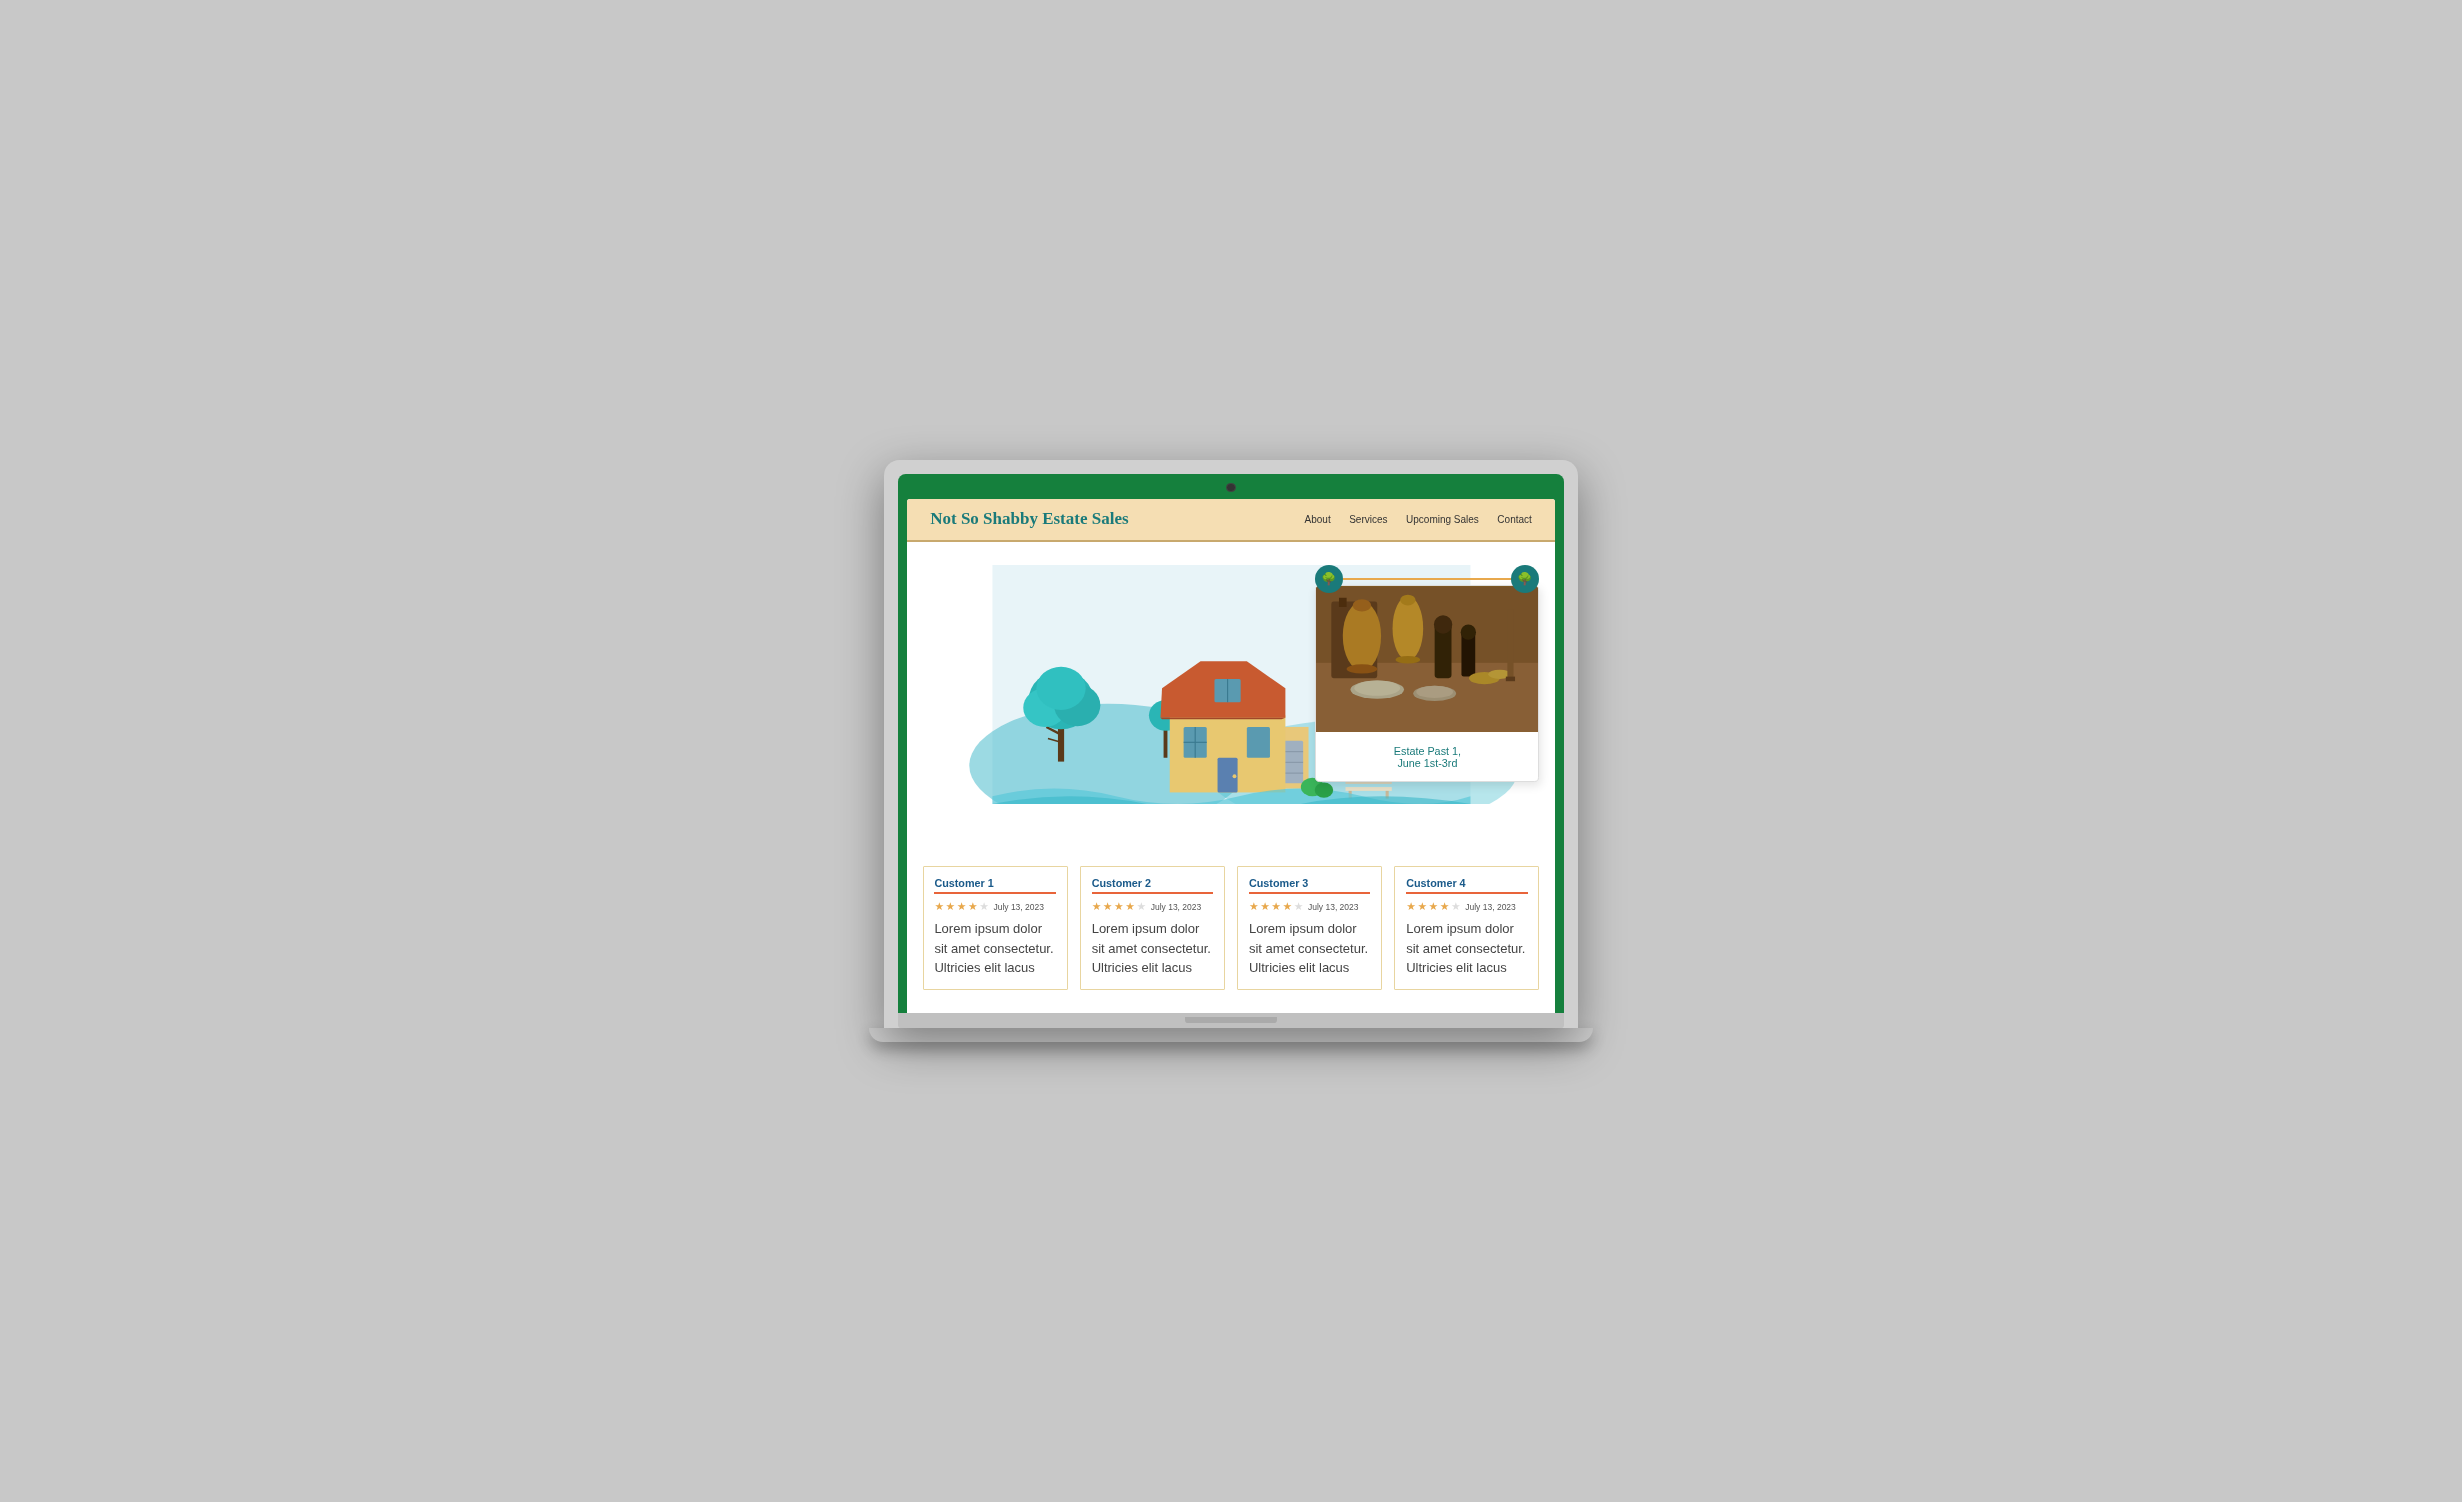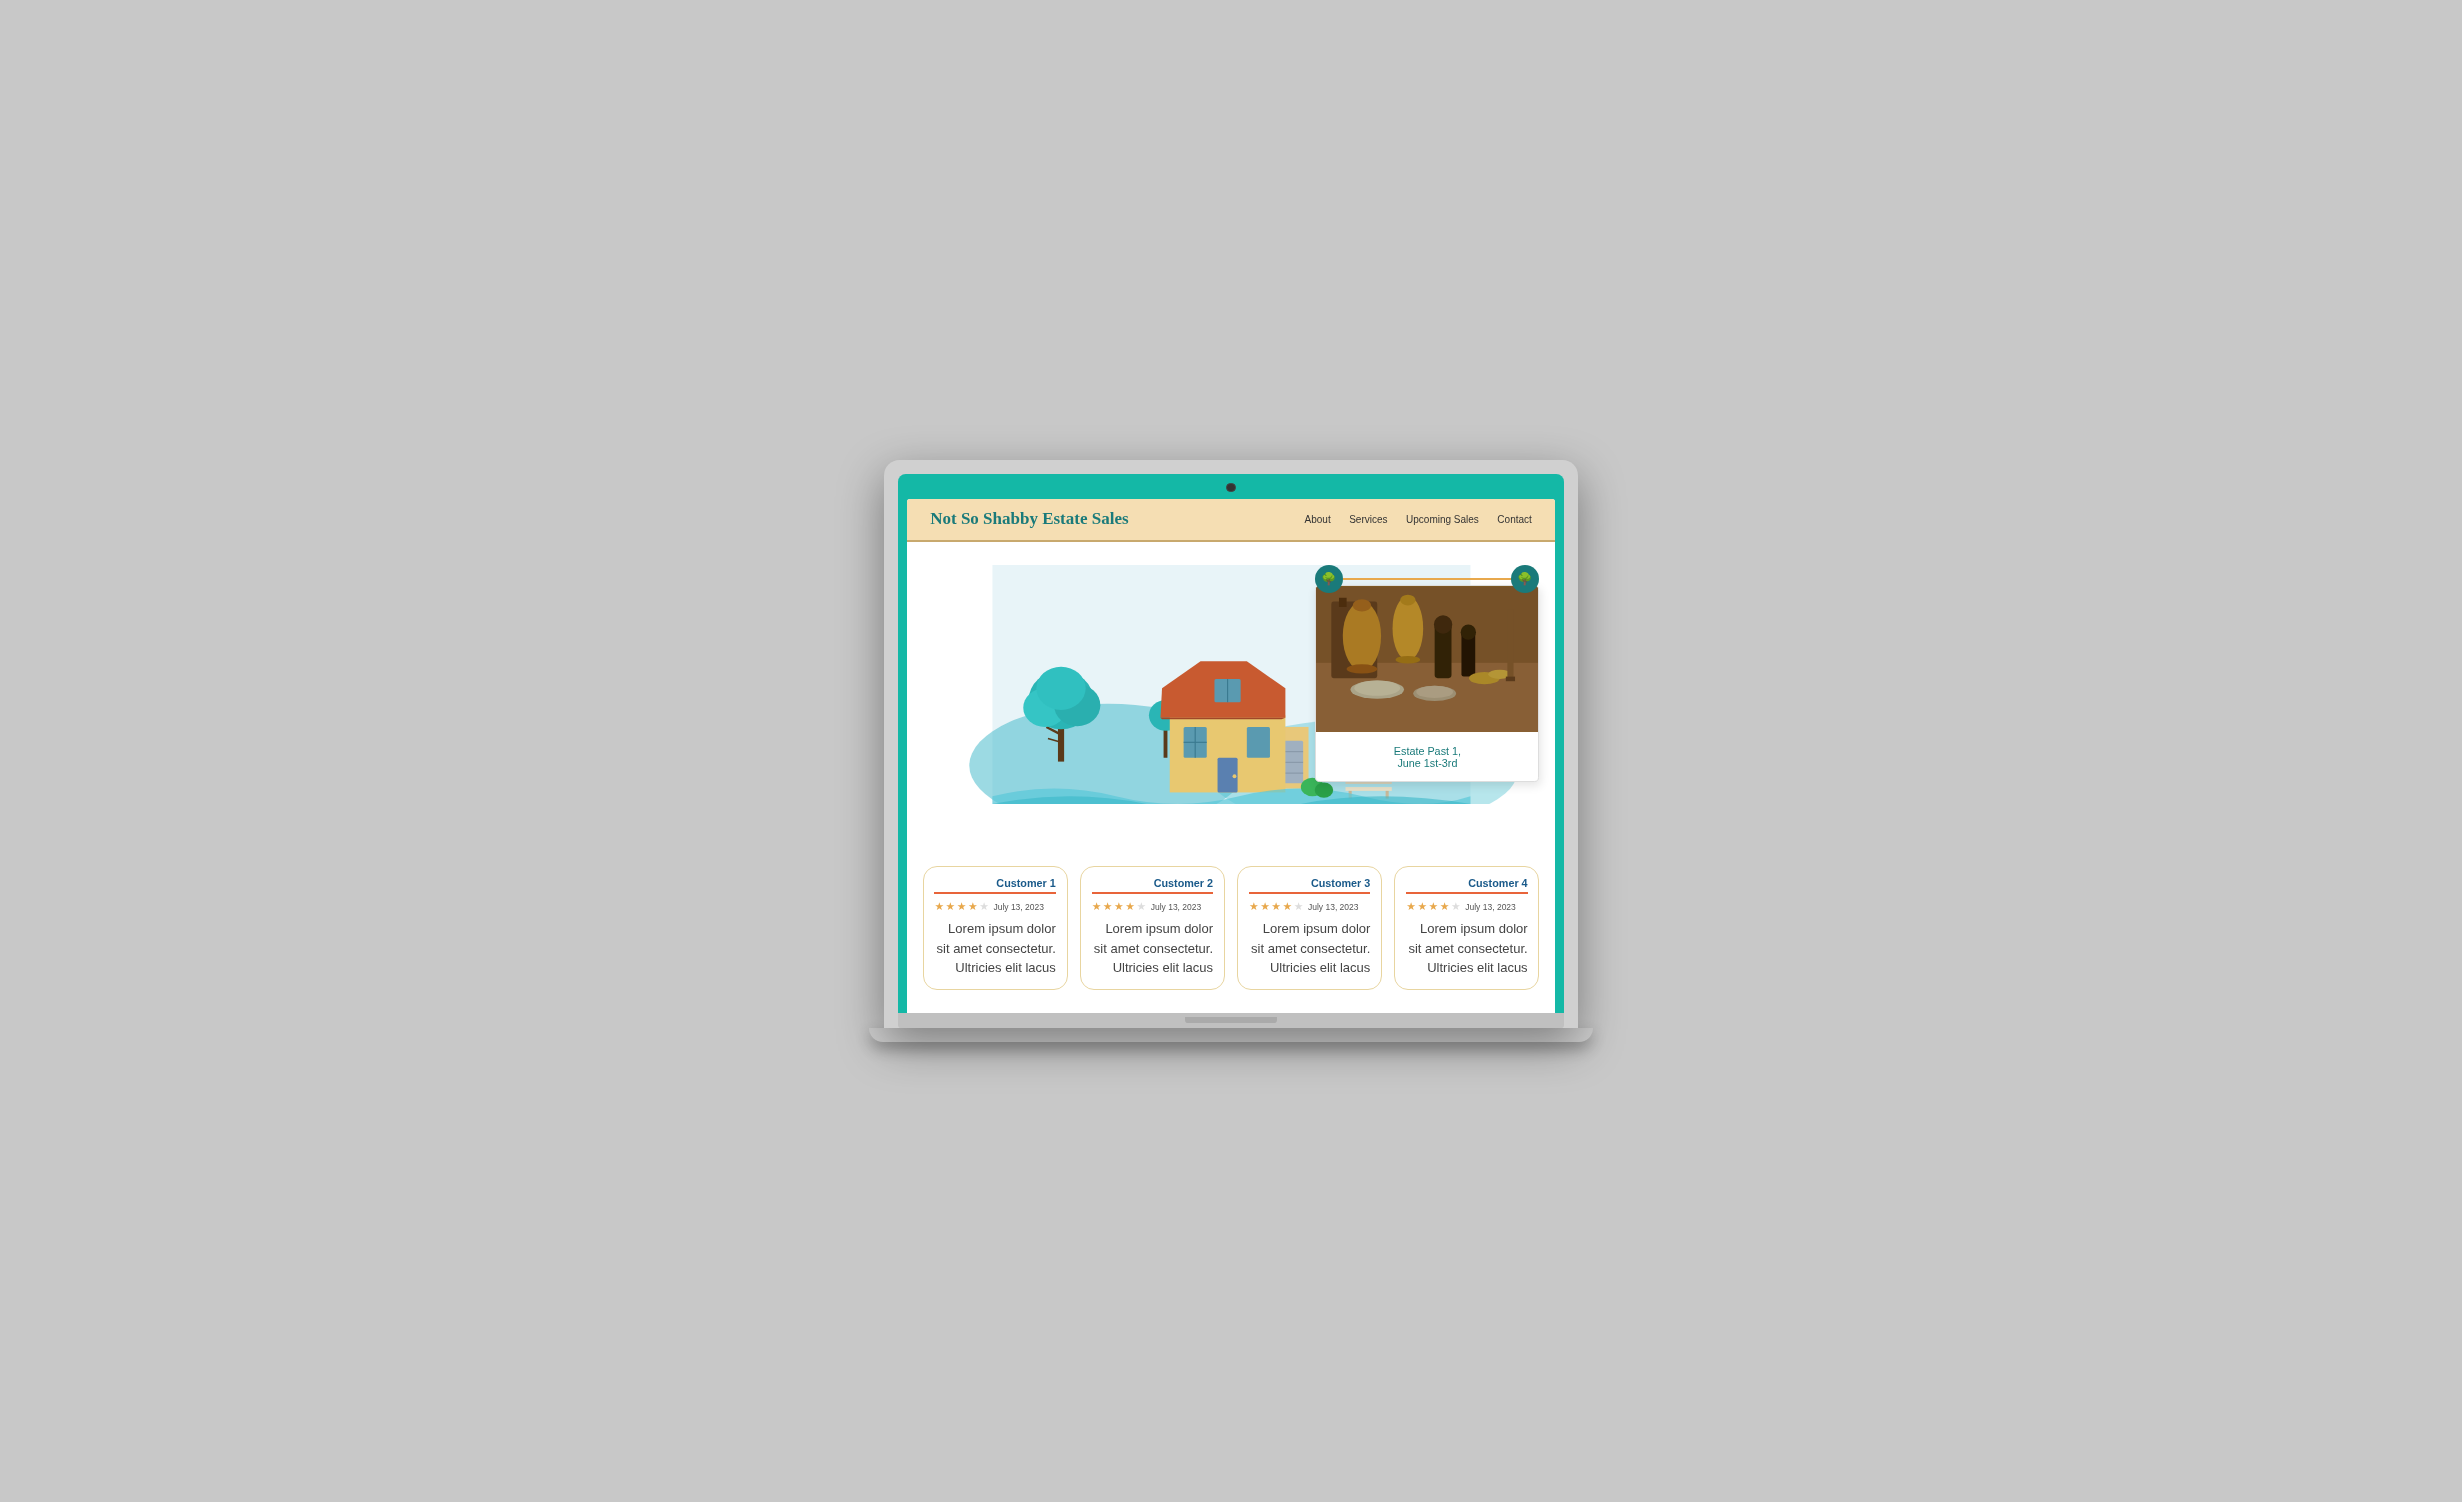--- a/index.html
+++ b/index.html
@@ -15,21 +15,21 @@
     .laptop-outer {
       width: 694px;
       background: #d0d0d0;
       border-radius: 15.4px 15.4px 0 0;
       padding: 14px 14px 0 14px;
       box-shadow: 0 15.4px 46px rgba(0,0,0,0.4);
       position: relative;
     }
 
     .laptop-screen-bezel {
-      background: #14b8a6;
+      background: #15803d;
       border-radius: 7.7px 7.7px 0 0;
       padding: 9.2px 9.2px 0 9.2px;
       position: relative;
     }
 
     .camera-notch {
       width: 9.2px;
       height: 9.2px;
       background: #333;
       border-radius: 50%;
@@ -183,24 +183,23 @@
     }
 
     .reviews-grid {
       display: grid;
       grid-template-columns: repeat(4, 1fr);
       gap: 12.3px;
     }
 
     .review-card {
       border: 0.8px solid #e8d5a0;
-      border-radius: 14px;
+      border-radius: 1px;
       padding: 10.8px;
       background: #fff;
-      text-align: right;
     }
 
     .review-customer-name {
       color: #1a5a8a;
       font-weight: bold;
       font-size: 10.8px;
       margin-bottom: 3.1px;
     }
 
     .review-name-underline {

